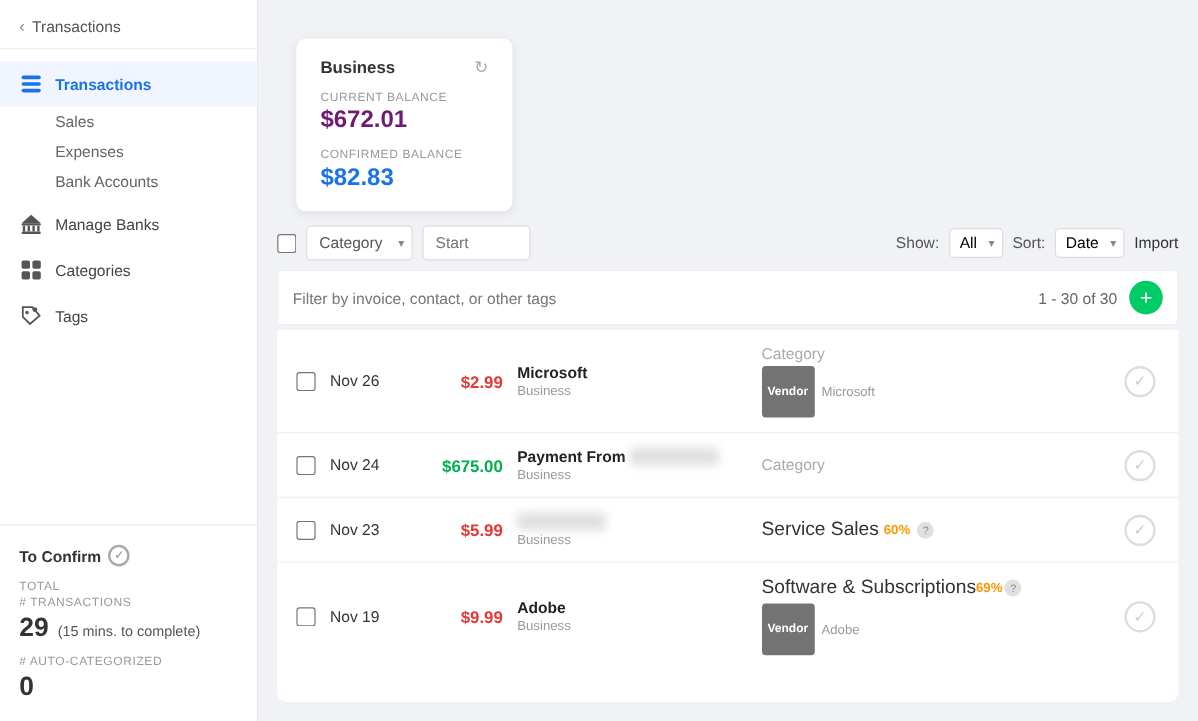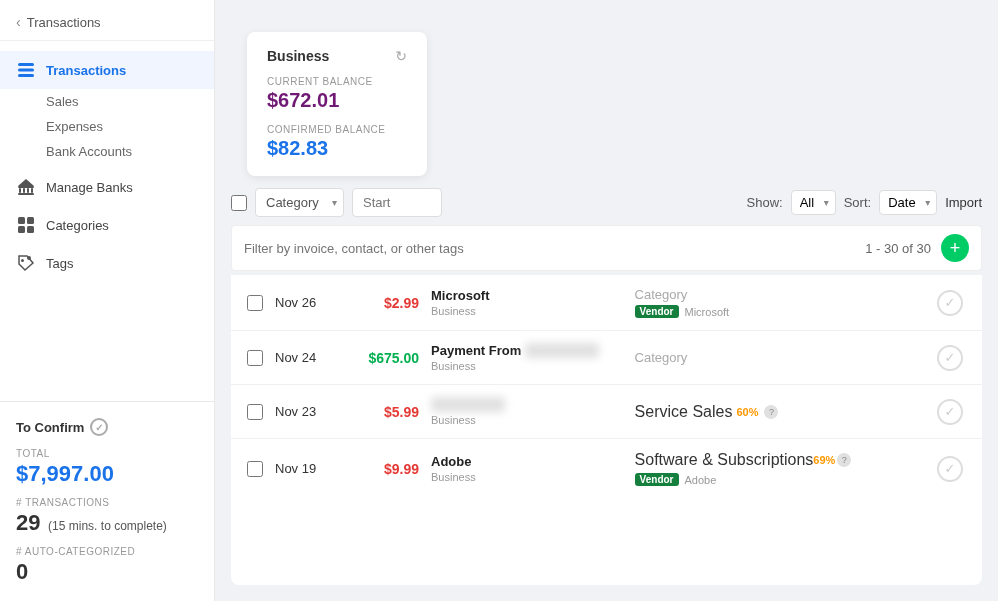--- a/index.html
+++ b/index.html
@@ -58,21 +58,21 @@
     .tx-amount { width: 72px; font-size: 14px; font-weight: 600; flex-shrink: 0; text-align: right; }
     .tx-amount.negative { color: #e53935; }
     .tx-amount.positive { color: #00b050; }
     .tx-merchant { flex: 1; min-width: 120px; }
     .tx-merchant-name { font-size: 13px; font-weight: 600; color: #222; }
     .tx-merchant-sub { font-size: 11px; color: #999; margin-top: 2px; }
     .tx-category { flex: 1.5; }
     .tx-category-label { font-size: 13px; color: #aaa; }
     .tx-category-name { font-size: 16px; color: #333; font-weight: 500; }
     .tx-category-detail { display: flex; align-items: center; gap: 6px; margin-top: 3px; }
-    .vendor-badge { background: #15803d; color: #fff; font-size: 10px; font-weight: 600; padding: 1px 5px; border-radius: 3px; }
+    .vendor-badge { background: #737373; color: #fff; font-size: 10px; font-weight: 600; padding: 16px 5px; border-radius: 3px; }
     .vendor-name { font-size: 11px; color: #999; }
     .pct-badge { font-size: 11px; color: #ff9800; font-weight: 600; }
     .info-circle { width: 14px; height: 14px; border-radius: 50%; background: #e0e0e0; color: #888; font-size: 9px; display: inline-flex; align-items: center; justify-content: center; margin-left: 2px; cursor: pointer; }
     .tx-confirm { width: 32px; flex-shrink: 0; display: flex; align-items: center; justify-content: center; }
     .confirm-circle { width: 26px; height: 26px; border-radius: 50%; border: 2px solid #ddd; display: flex; align-items: center; justify-content: center; color: #ccc; font-size: 13px; cursor: pointer; }
 
     
     .blurred { filter: blur(4px); display: inline-block; background: #e0e0e0; border-radius: 3px; color: transparent; }
   </style>
 </head>
@@ -140,21 +140,20 @@
       <span>Tags</span>
     </div>
   </div>
 
   <div class="sidebar-bottom">
     <div class="to-confirm-header">
       <span>To Confirm</span>
       <div class="confirm-check">✓</div>
     </div>
     <div class="stat-label">TOTAL</div>
-    <div class="stat-value">$7,997.00</div>
     <div class="stat-label"># TRANSACTIONS</div>
     <div style="margin-bottom:10px;">
       <span style="font-size:22px;font-weight:700;color:#333;">29</span>
       <span style="font-size:12px;color:#555;margin-left:4px;">(15 mins. to complete)</span>
     </div>
     <div class="stat-label"># AUTO-CATEGORIZED</div>
     <div class="stat-zero">0</div>
   </div>
 </div>
 

